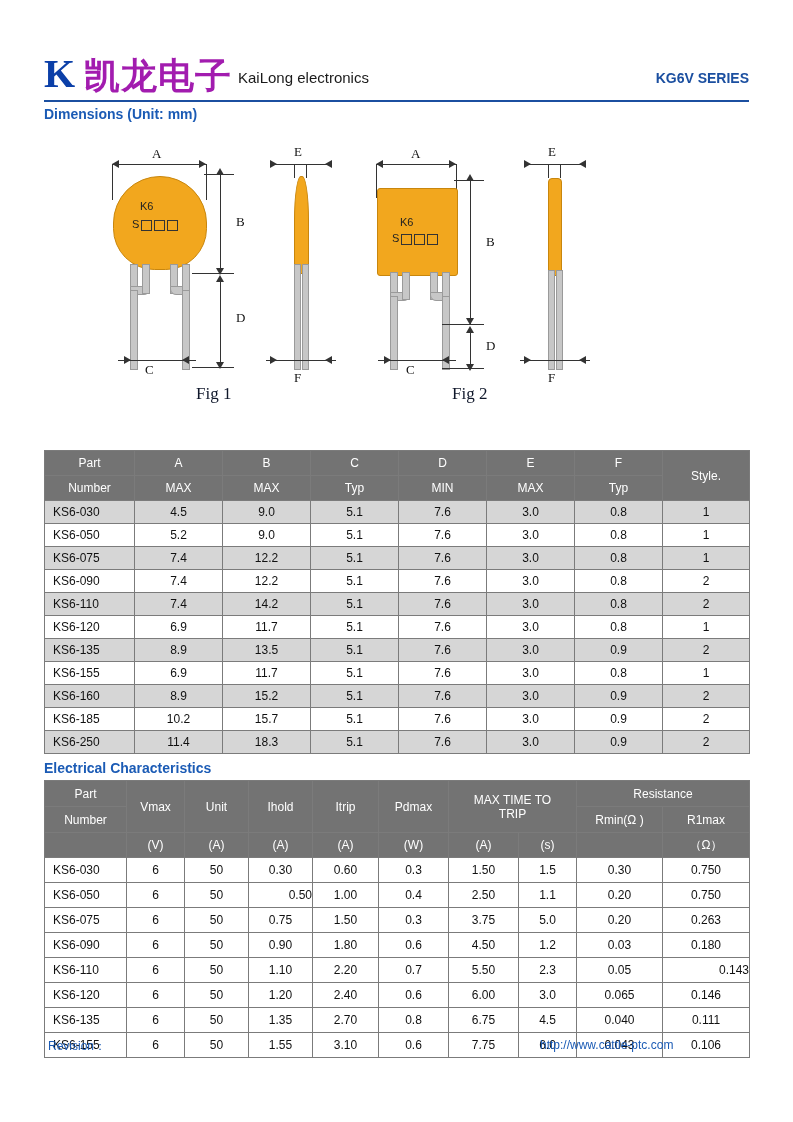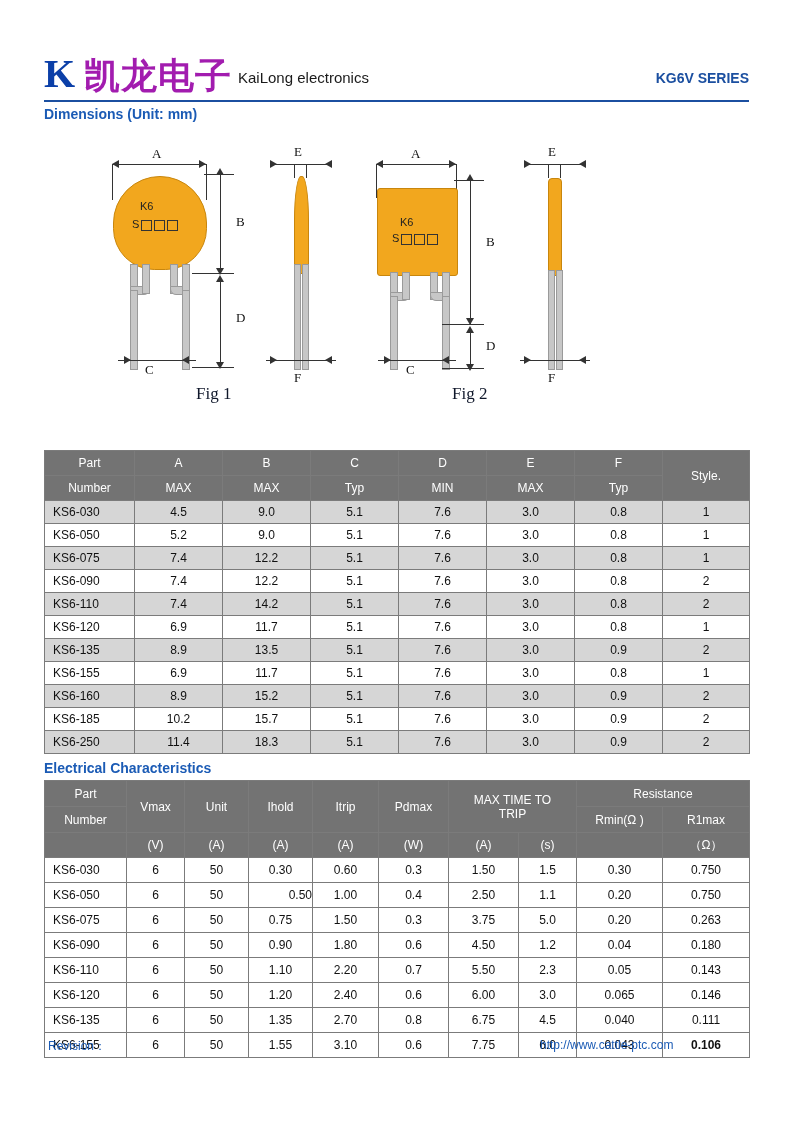--- a/index.html
+++ b/index.html
@@ -590,34 +590,34 @@
         </tr>
         <tr class="row-norm">
           <td class="cell-left" style="height: 24px;">KS6-090</td>
           <td style="height: 24px;">6</td>
           <td style="height: 24px;">50</td>
           <td style="height: 24px; margin-top: 37px;">0.90</td>
           <td style="height: 24px;">1.80</td>
           <td style="height: 24px;">0.6</td>
           <td style="height: 24px;">4.50</td>
           <td style="height: 24px;">1.2</td>
-          <td style="height: 24px;">0.04</td>
+          <td style="height: 24px;">0.03</td>
           <td style="height: 24px;">0.180</td>
         </tr>
         <tr class="row-norm">
           <td class="cell-left" style="height: 24px;">KS6-110</td>
           <td style="height: 24px;">6</td>
           <td style="height: 24px;">50</td>
           <td style="height: 24px;">1.10</td>
           <td style="height: 24px;">2.20</td>
           <td style="height: 24px;">0.7</td>
           <td style="height: 24px;">5.50</td>
           <td style="height: 24px;">2.3</td>
           <td style="height: 24px;">0.05</td>
-          <td style="height: 24px;">0.143</td>
+          <td style="height: 24px; text-align: right;">0.143</td>
         </tr>
         <tr class="row-norm">
           <td class="cell-left" style="height: 24px;">KS6-120</td>
           <td style="height: 24px;">6</td>
           <td style="height: 24px;">50</td>
           <td style="height: 24px;">1.20</td>
           <td style="height: 24px;">2.40</td>
           <td style="height: 24px;">0.6</td>
           <td style="height: 24px;">6.00</td>
           <td style="height: 24px;">3.0</td>
@@ -639,20 +639,20 @@
         <tr class="row-norm">
           <td class="cell-left" style="height: 24px;">KS6-155</td>
           <td style="height: 24px;">6</td>
           <td style="height: 24px;">50</td>
           <td style="height: 24px;">1.55</td>
           <td style="height: 24px;">3.10</td>
           <td style="height: 24px;">0.6</td>
           <td style="height: 24px;">7.75</td>
           <td style="height: 24px;">6.0</td>
           <td style="height: 24px;">0.043</td>
-          <td style="height: 24px; font-weight: bold;">0.106</td>
+          <td style="height: 24px;">0.106</td>
         </tr>
       </tbody>
   </table>
 
   <div class="revision">Revision：</div>
   <div class="site-link">http://www.cattle-ptc.com</div>
 </div>
 
 </body></html>

